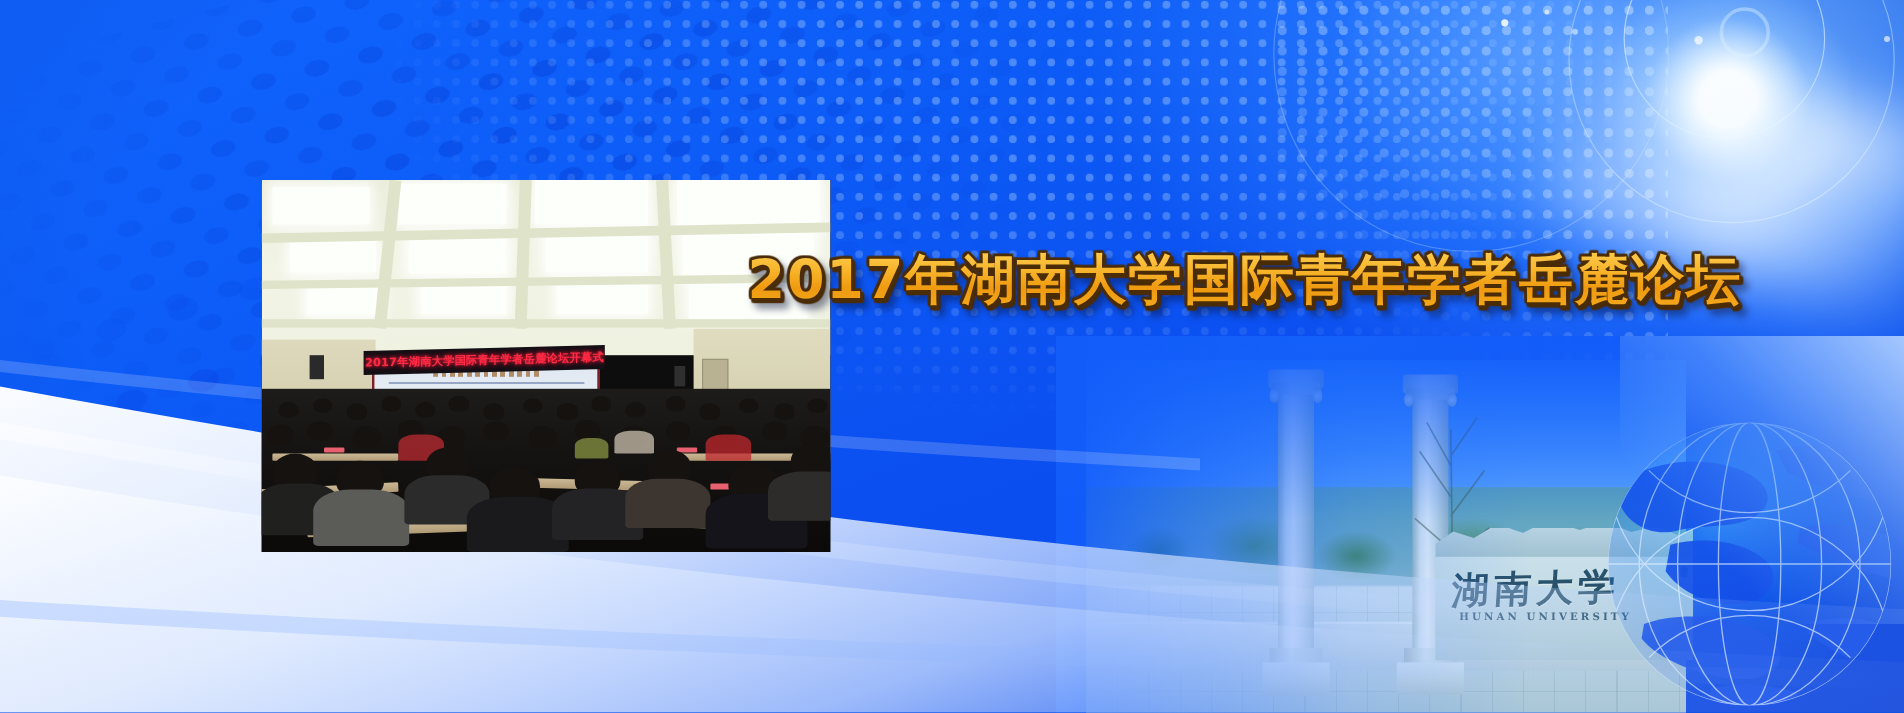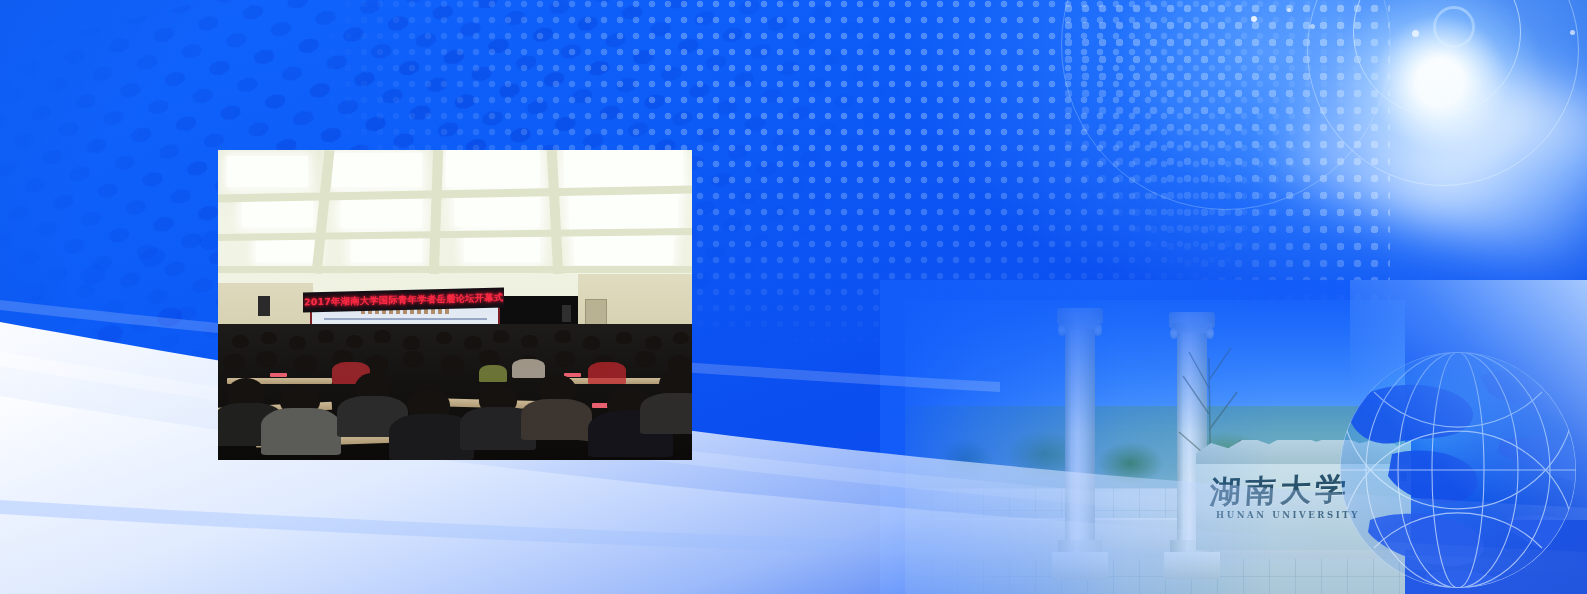--- a/index.html
+++ b/index.html
@@ -574,14 +574,15 @@
       <div class="ph-body" style="left:64%;top:55%;width:15%;height:30%;background:#3c3530;"></div>
 
       <div class="ph-head" style="left:82%;top:46%;width:9%;height:24%;"></div>
       <div class="ph-body" style="left:78%;top:64%;width:18%;height:34%;background:#14141a;"></div>
 
       <div class="ph-head" style="left:93%;top:34%;width:7.5%;height:21%;"></div>
       <div class="ph-body" style="left:89%;top:51%;width:16%;height:30%;background:#2e2c2a;"></div>
     </div>
   </div>
 
+  <div class="title">2017年湖南大学国际青年学者岳麓论坛</div>
 
 </div>
 
 </body></html>

